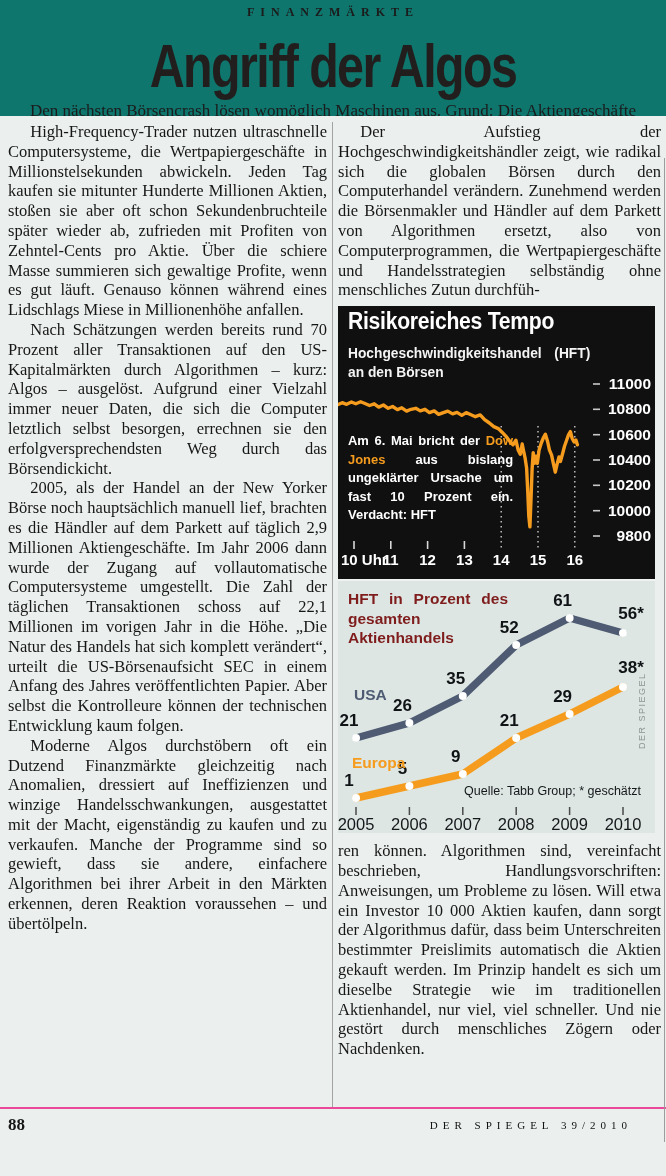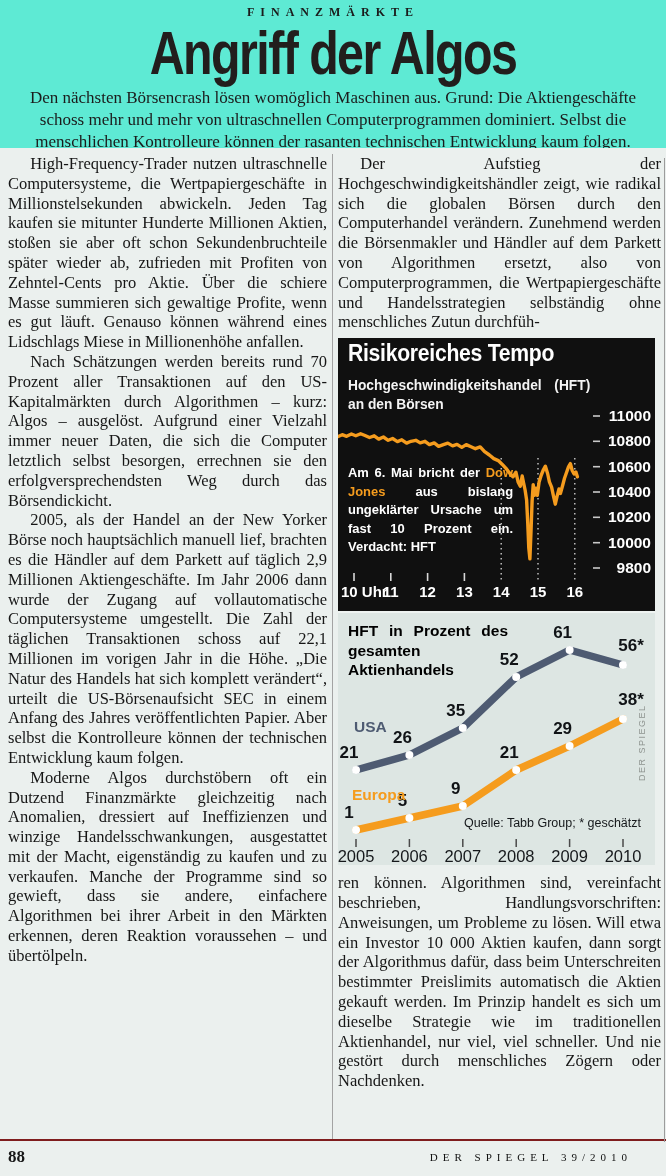--- a/index.html
+++ b/index.html
@@ -1,20 +1,20 @@
 <!DOCTYPE html>
 <html><head>
 <meta charset="utf-8">
 <style>
   html,body{margin:0;padding:0}
   body{position:relative;width:666px;height:1176px;background:#ebf0ee;color:#161616;
        font-family:"Liberation Serif",serif;overflow:hidden}
-  .header{height:148px;background:#5eead4;text-align:center;overflow:hidden}
+  .header{height:116px;background:#0f766e;text-align:center;overflow:hidden}
   .kicker{padding-top:5px;font-size:12px;font-weight:bold;letter-spacing:6px;color:#1b1b1b}
-  .title-row{height:66px;line-height:66px;margin-top:0}
+  .title-row{height:66px;line-height:66px;margin-top:13px}
   .title{display:inline-block;font-family:"Liberation Sans",sans-serif;font-weight:700;
          font-size:62px;letter-spacing:-2px;color:#221e1d;white-space:nowrap;
          transform:scaleX(.78);transform-origin:center}
   .dek{font-size:17px;line-height:22px;max-width:648px;margin:1px auto 0;color:#1b1b1b}
   .columns{display:flex;height:991px;padding:6px 5px 0 8px;box-sizing:border-box}
   .col{text-align:justify;font-size:16.5px;line-height:19.8px;overflow:hidden}
   .col-left{width:321px}
   .divider{width:1px;background:#a3a3a3;margin:0 5px}
   .col-right{width:325px}
   p.body-par{margin:0;text-indent:1.35em}
@@ -24,23 +24,23 @@
   .cd-title{position:absolute;left:10px;top:6px;color:#fff;font-size:23px;font-weight:700;
             letter-spacing:-.3px;white-space:nowrap;transform:scaleX(.92);transform-origin:left}
   .cd-sub{position:absolute;left:10px;top:38px;width:255px;color:#f4f4f4;font-size:14.5px;
           line-height:19px;font-weight:700;transform:scaleX(.95);transform-origin:left}
   .cd-annot{position:absolute;left:10px;top:126px;width:172px;color:#fff;font-size:13.5px;
             line-height:18.5px;font-weight:700;transform:scaleX(.96);transform-origin:left}
   .cd-annot .hl{color:#f59c1e}
   svg.fill{position:absolute;left:0;top:0;display:block}
   .chart-light{position:relative;height:252px;background:#dde6e3;border-top:2px solid #eef3f1;
                font-family:"Liberation Sans",sans-serif}
-  .cl-title{position:absolute;left:10px;top:8px;width:160px;color:#000000;font-size:15.5px;
+  .cl-title{position:absolute;left:10px;top:8px;width:160px;color:#7f1d1d;font-size:15.5px;
             line-height:19.5px;font-weight:700}
-  .footer{height:33px;border-top:2px solid #7f1d1d;display:flex;align-items:center;
+  .footer{height:33px;border-top:2px solid #ec4899;display:flex;align-items:center;
           padding-left:8px;box-sizing:border-box}
   .pageno{font-size:17px;font-weight:700}
   .credit{margin-left:auto;margin-right:34px;font-size:11px;letter-spacing:5px;color:#121212}
   .page-edge{position:absolute;right:1px;top:158px;height:984px;width:1px;background:#9c9c9c}
 </style>
 </head>
 <body>
 
 <div class="header">
   <div class="kicker">FINANZMÄRKTE</div>

